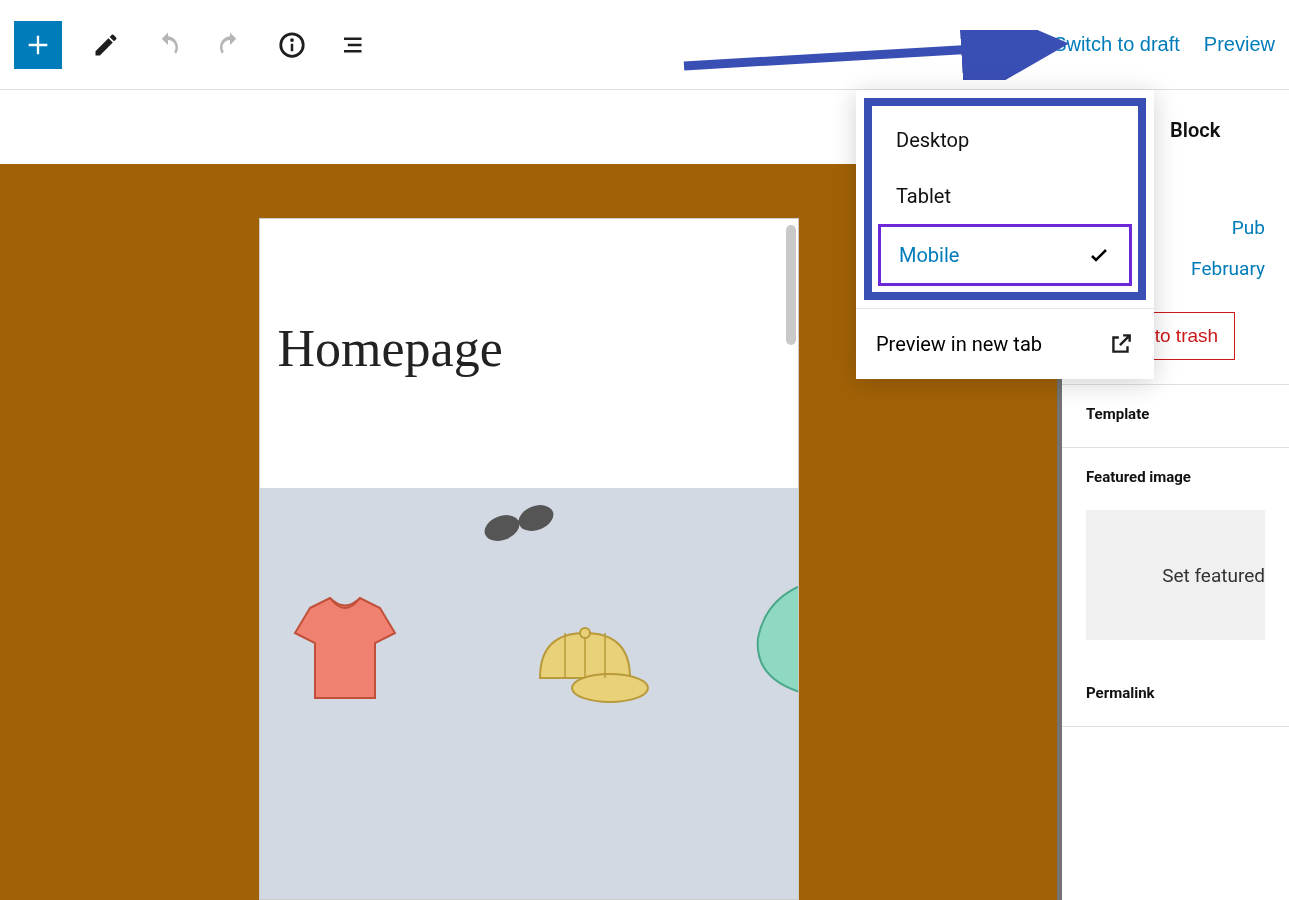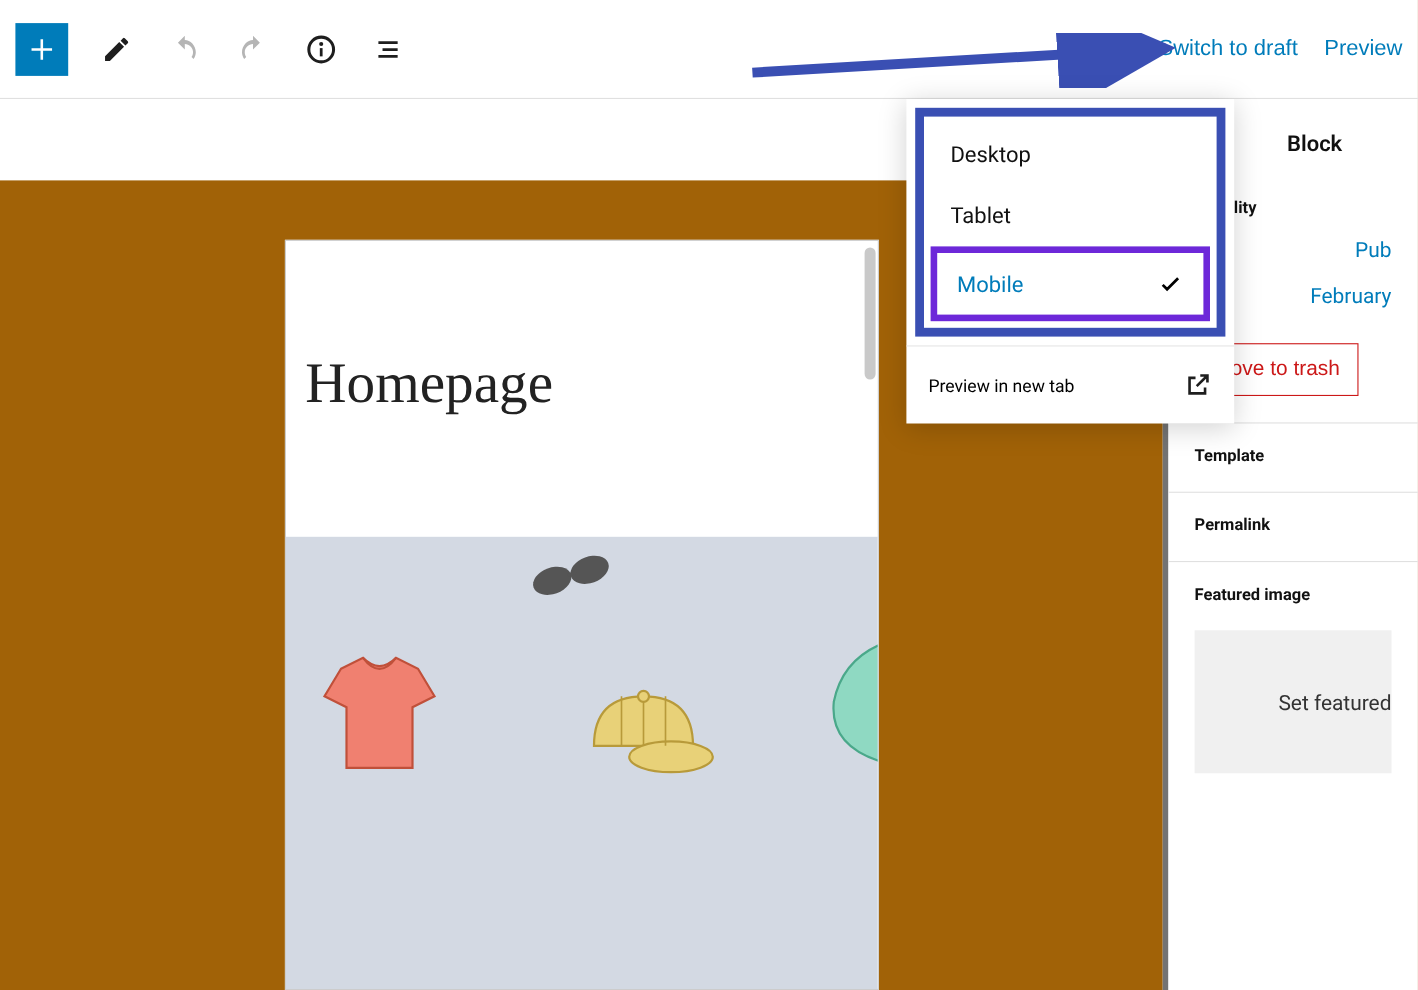--- a/index.html
+++ b/index.html
@@ -178,50 +178,50 @@
   justify-content: flex-end;
   padding-right: 0;
   font-size: 19px;
   color: #333;
 }
 
 
 .preview-dropdown {
   position: absolute;
   top: 90px;
-  left: 824px;
+  left: 856px;
   width: 298px;
   background: #fff;
   box-shadow: 0 4px 24px rgba(0,0,0,0.18);
   z-index: 50;
 }
 .dropdown-highlight {
   border: 8px solid #3a4fb3;
   padding: 6px;
   margin: 8px;
 }
 .dd-item {
   padding: 16px 18px;
   font-size: 20px;
   color: #111;
   display: flex;
   justify-content: space-between;
   align-items: center;
 }
 .dd-item.selected {
-  border: 6px solid #6d28d9;
+  border: 3px solid #6d28d9;
   color: #007cba;
 }
 .dd-footer {
   border-top: 1px solid #e5e5e5;
   padding: 22px 20px;
   display: flex;
   justify-content: space-between;
   align-items: center;
-  font-size: 16px;
+  font-size: 20px;
 }
 
 
 .arrow-annot {
   position: absolute;
   top: 30px;
   left: 680px;
   z-index: 40;
   pointer-events: none;
 }
@@ -315,26 +315,26 @@
           <span class="sb-value">Pub</span>
         </div>
       <div class="sb-row">
           <span class="sb-value">February</span>
         </div>
       <button class="trash-btn">Move to trash</button>
     </div>
     <div class="sb-section">
       <div class="sb-heading">Template</div>
     </div>
-    <div class="sb-section">
-      <div class="sb-heading">Permalink</div>
-    </div>
     <div class="sb-section" style="border-bottom:none">
       <div class="sb-heading">Featured image</div>
       <div class="featured-box">Set featured</div>
+    </div>
+    <div class="sb-section">
+      <div class="sb-heading">Permalink</div>
     </div>
   </div>
 </div>
 
 <div class="preview-dropdown">
   <div class="dropdown-highlight">
     <div class="dd-item">Desktop</div>
     <div class="dd-item">Tablet</div>
     <div class="dd-item selected">
       <span>Mobile</span>

